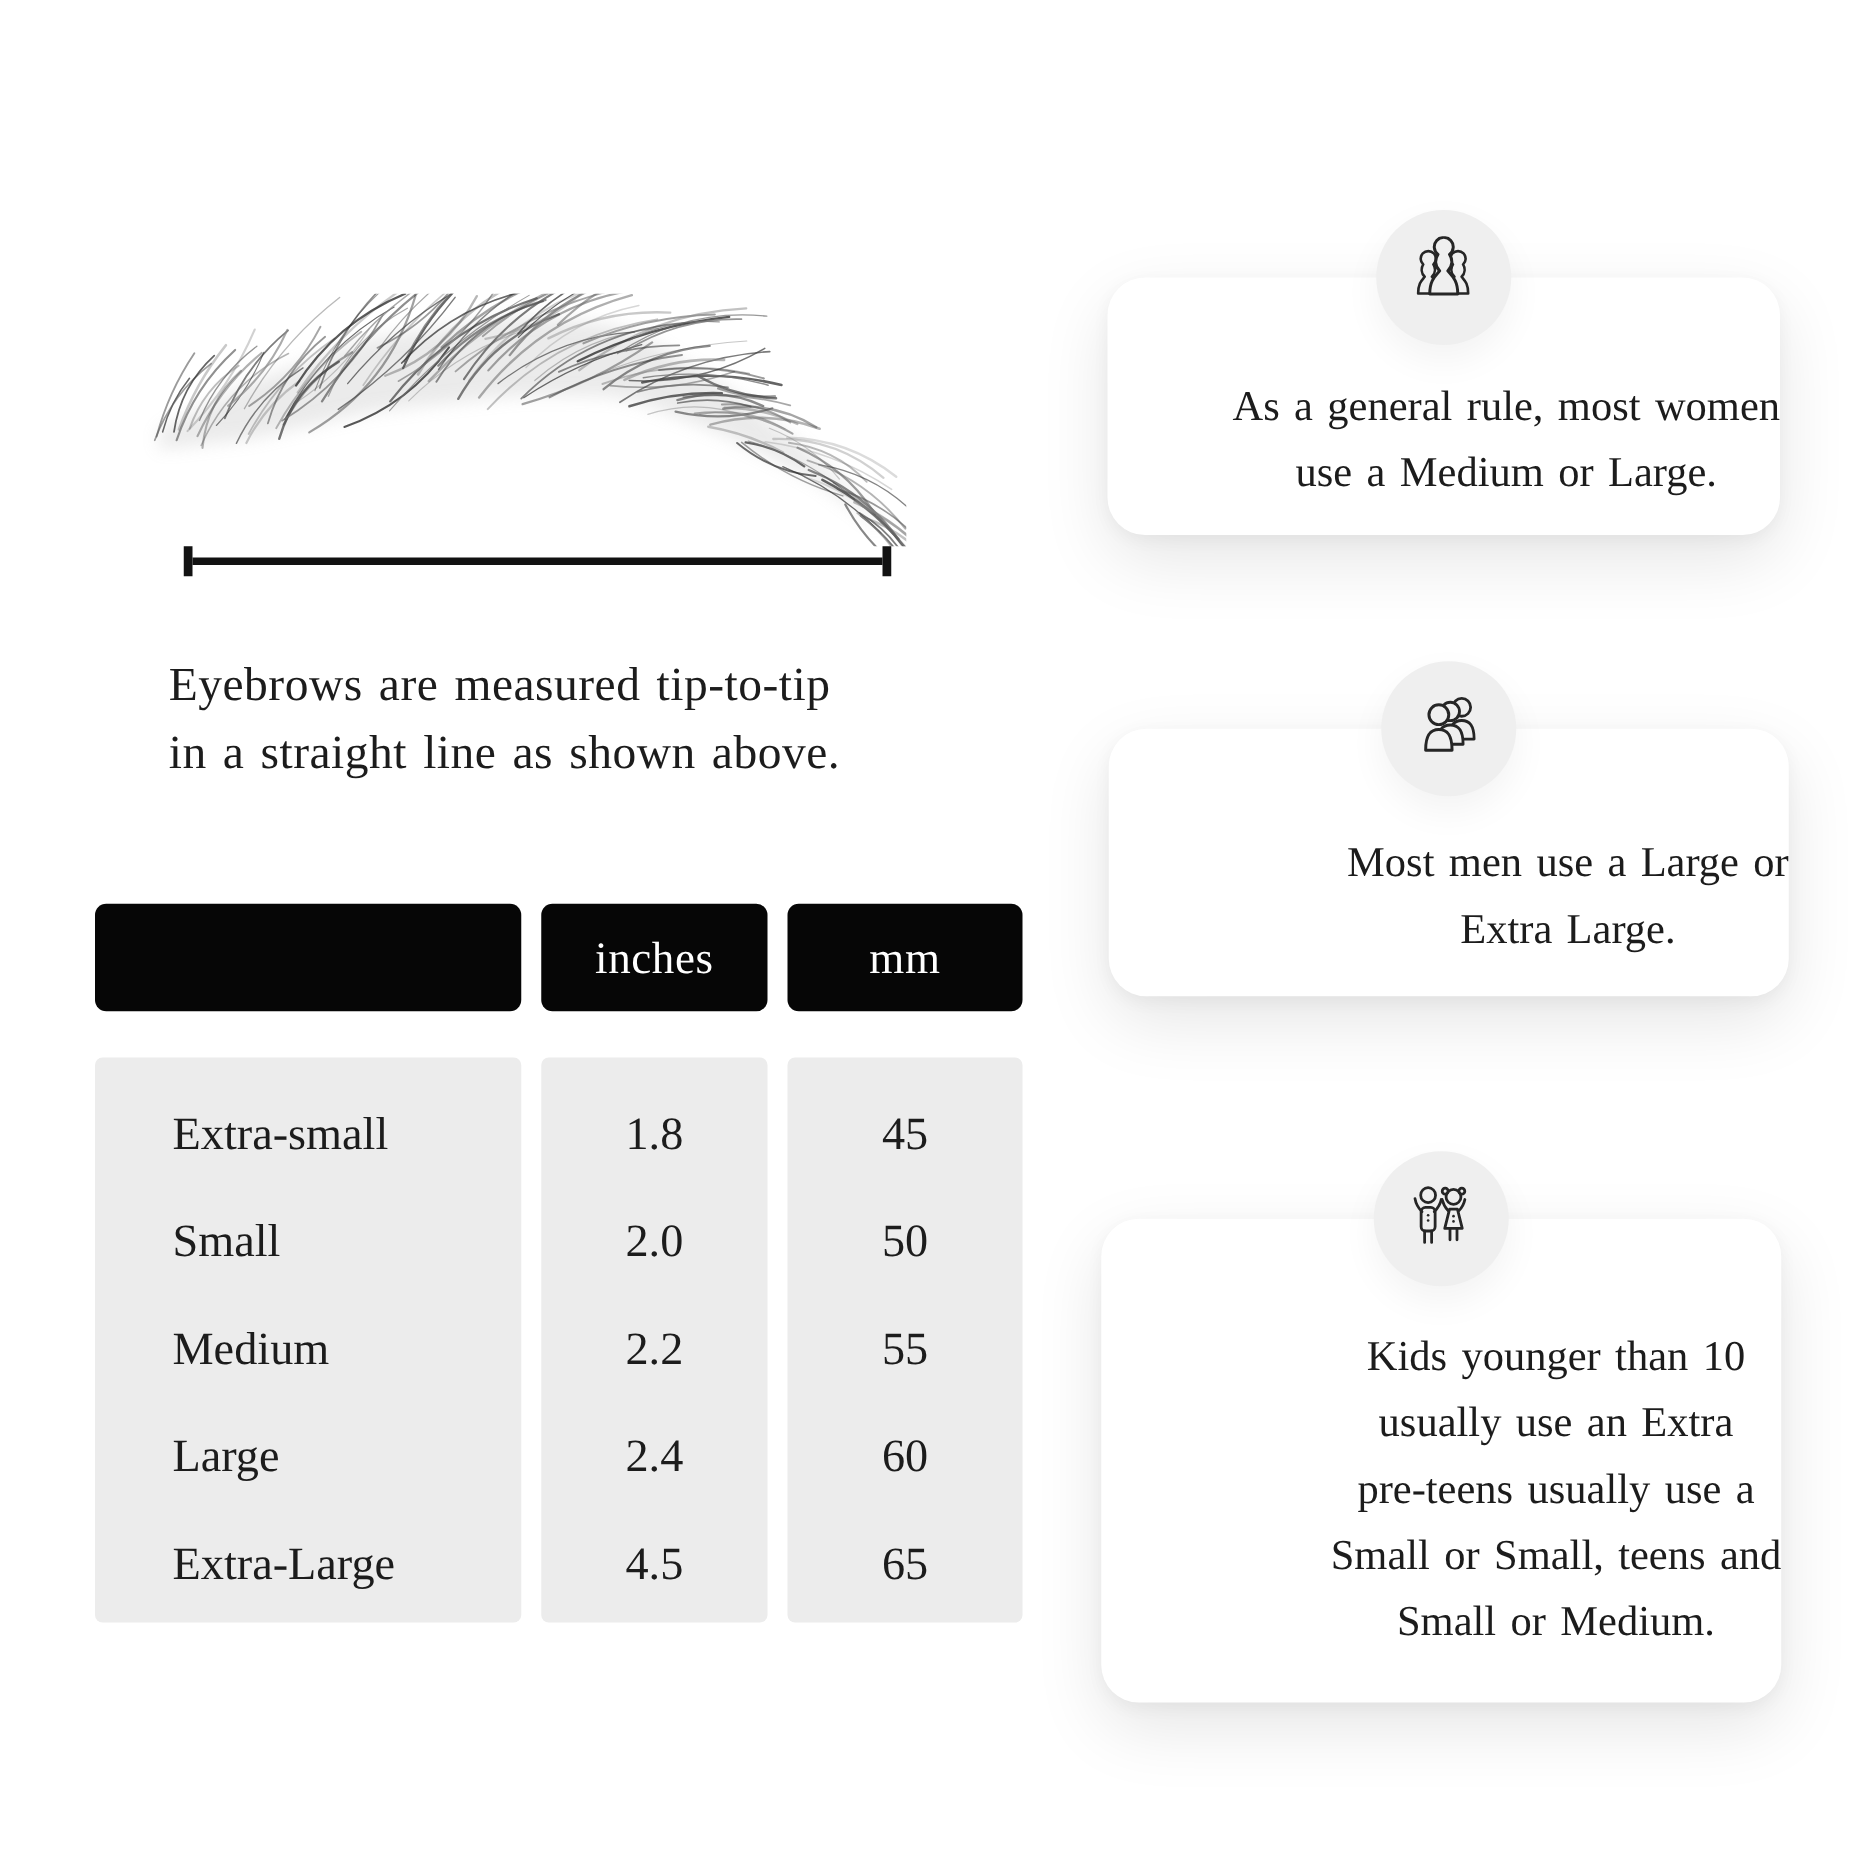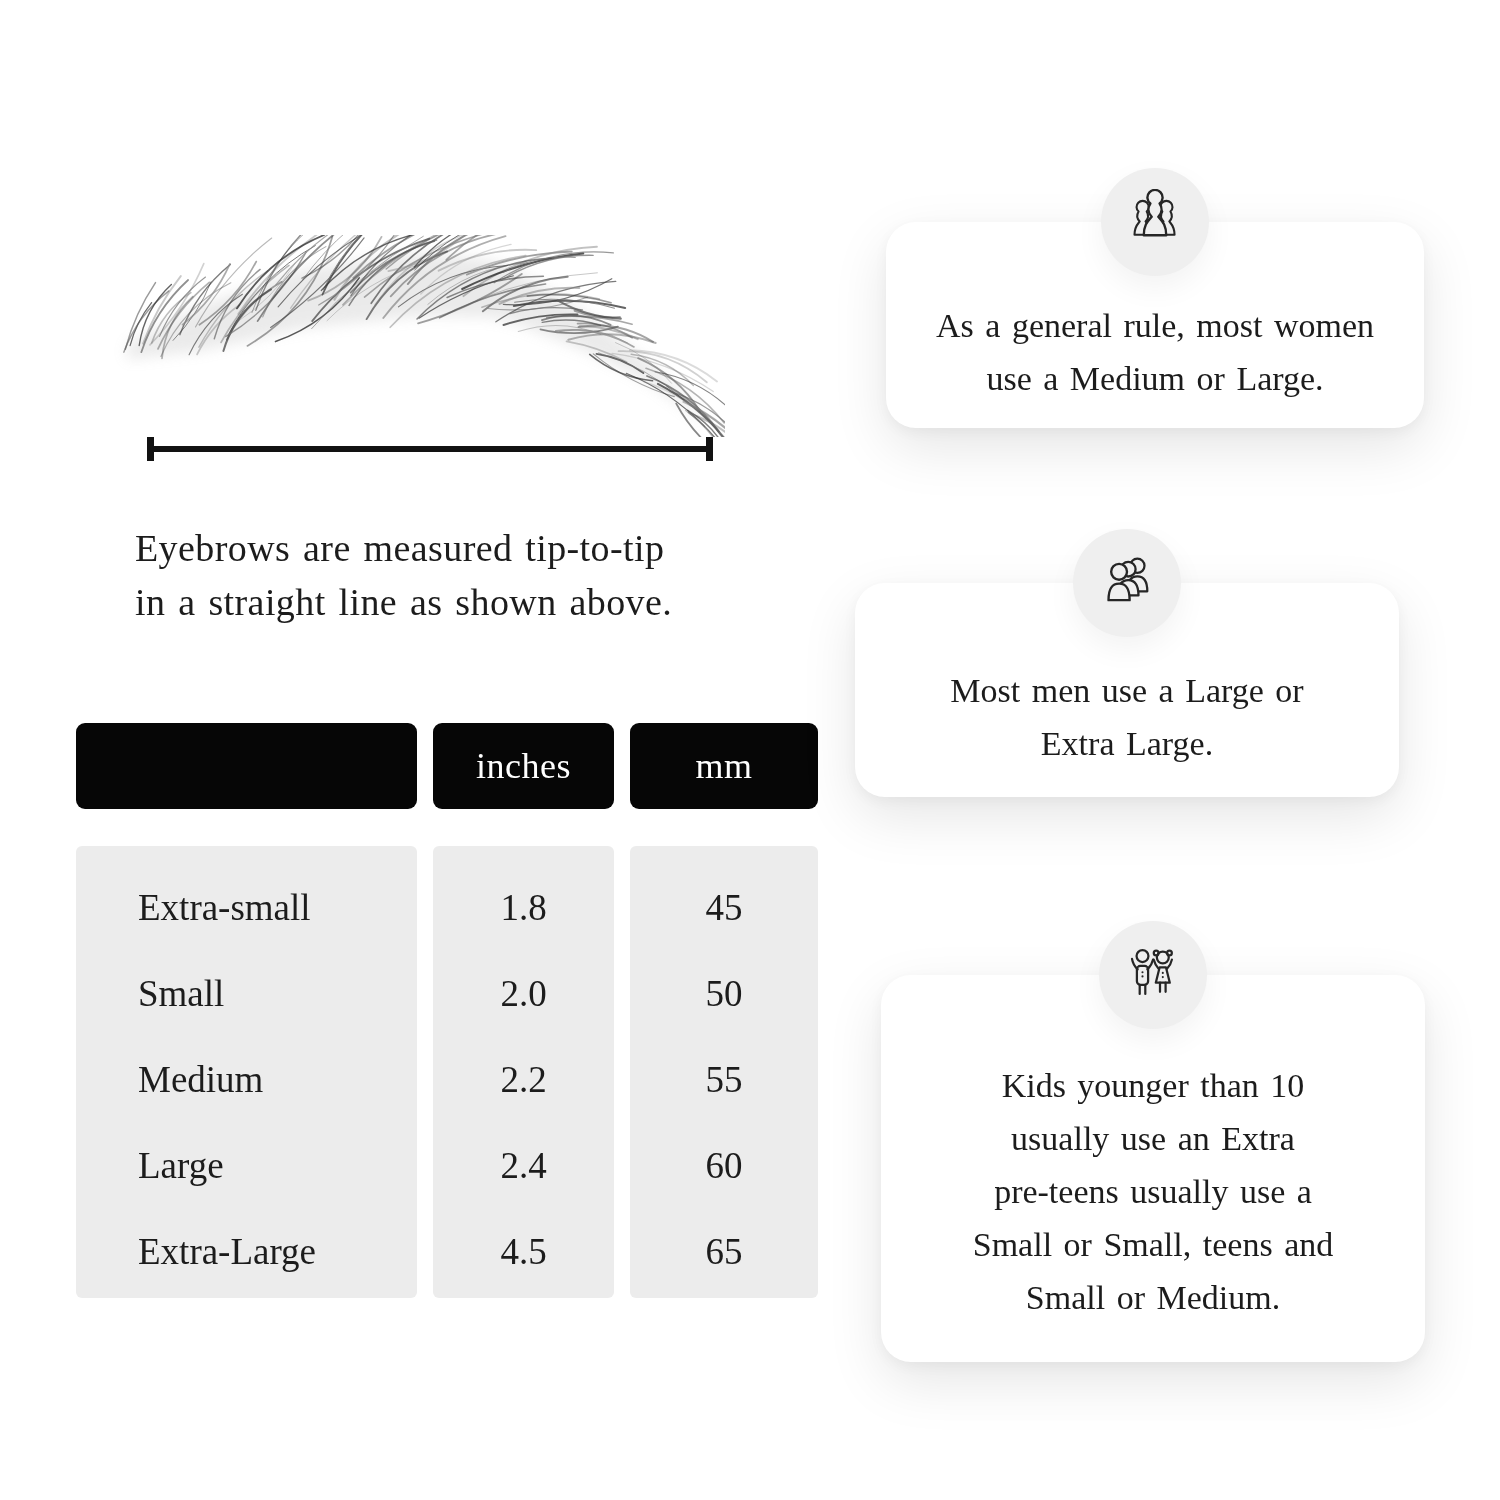--- a/index.html
+++ b/index.html
@@ -54,24 +54,24 @@
     display:flex;flex-direction:column;justify-content:space-between;
     padding:36px 0 22px 0;font-size:37px;margin-top:21px;
   }
   .cell{height:50px;display:flex;align-items:center;justify-content:center;white-space:nowrap;}
   .tbody-col.labels .cell{justify-content:flex-start;padding-left:62px;}
 
   
   .info-card{
     position:absolute;background:var(--card-bg);border-radius:30px;
     box-shadow:0 20px 55px rgba(0,0,0,0.10),0 4px 14px rgba(0,0,0,0.045);
-    display:flex;align-items:center;justify-content:center;
+    display:flex;align-items:center;justify-content:flex-end;
   }
   .card-women{left:886px;top:222px;width:538px;height:206px;}
-  .card-men  {left:855px;top:583px;width:544px;height:214px;}
+  .card-men  {left:887px;top:583px;width:544px;height:214px;}
   .card-kids {left:881px;top:975px;width:544px;height:387px;}
 
   .icon-bubble{
     position:absolute;left:50%;top:0;transform:translate(-50%,-50%);
     width:108px;height:108px;border-radius:50%;background:var(--icon-bubble-bg);
     display:flex;align-items:center;justify-content:center;
     box-shadow:0 12px 30px rgba(0,0,0,0.05);
   }
   .icon-bubble svg{display:block;}
 

